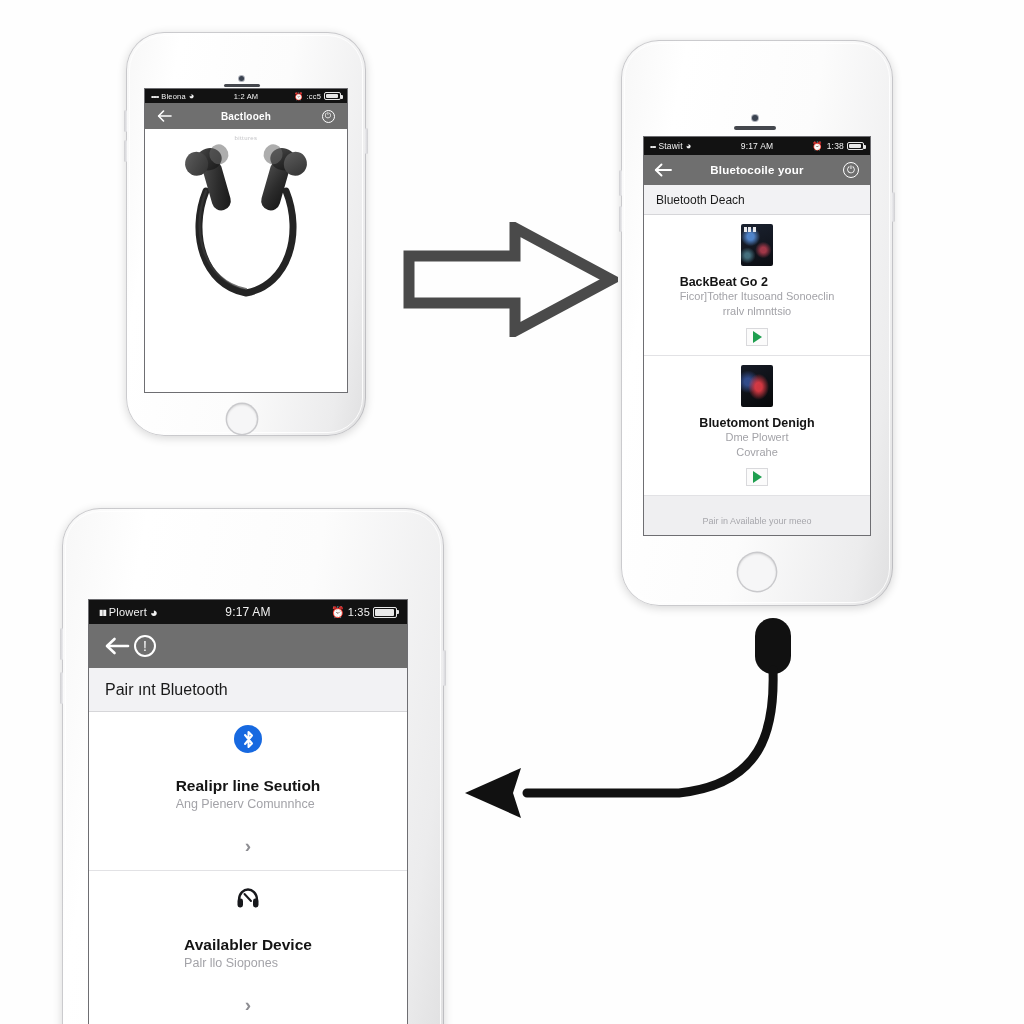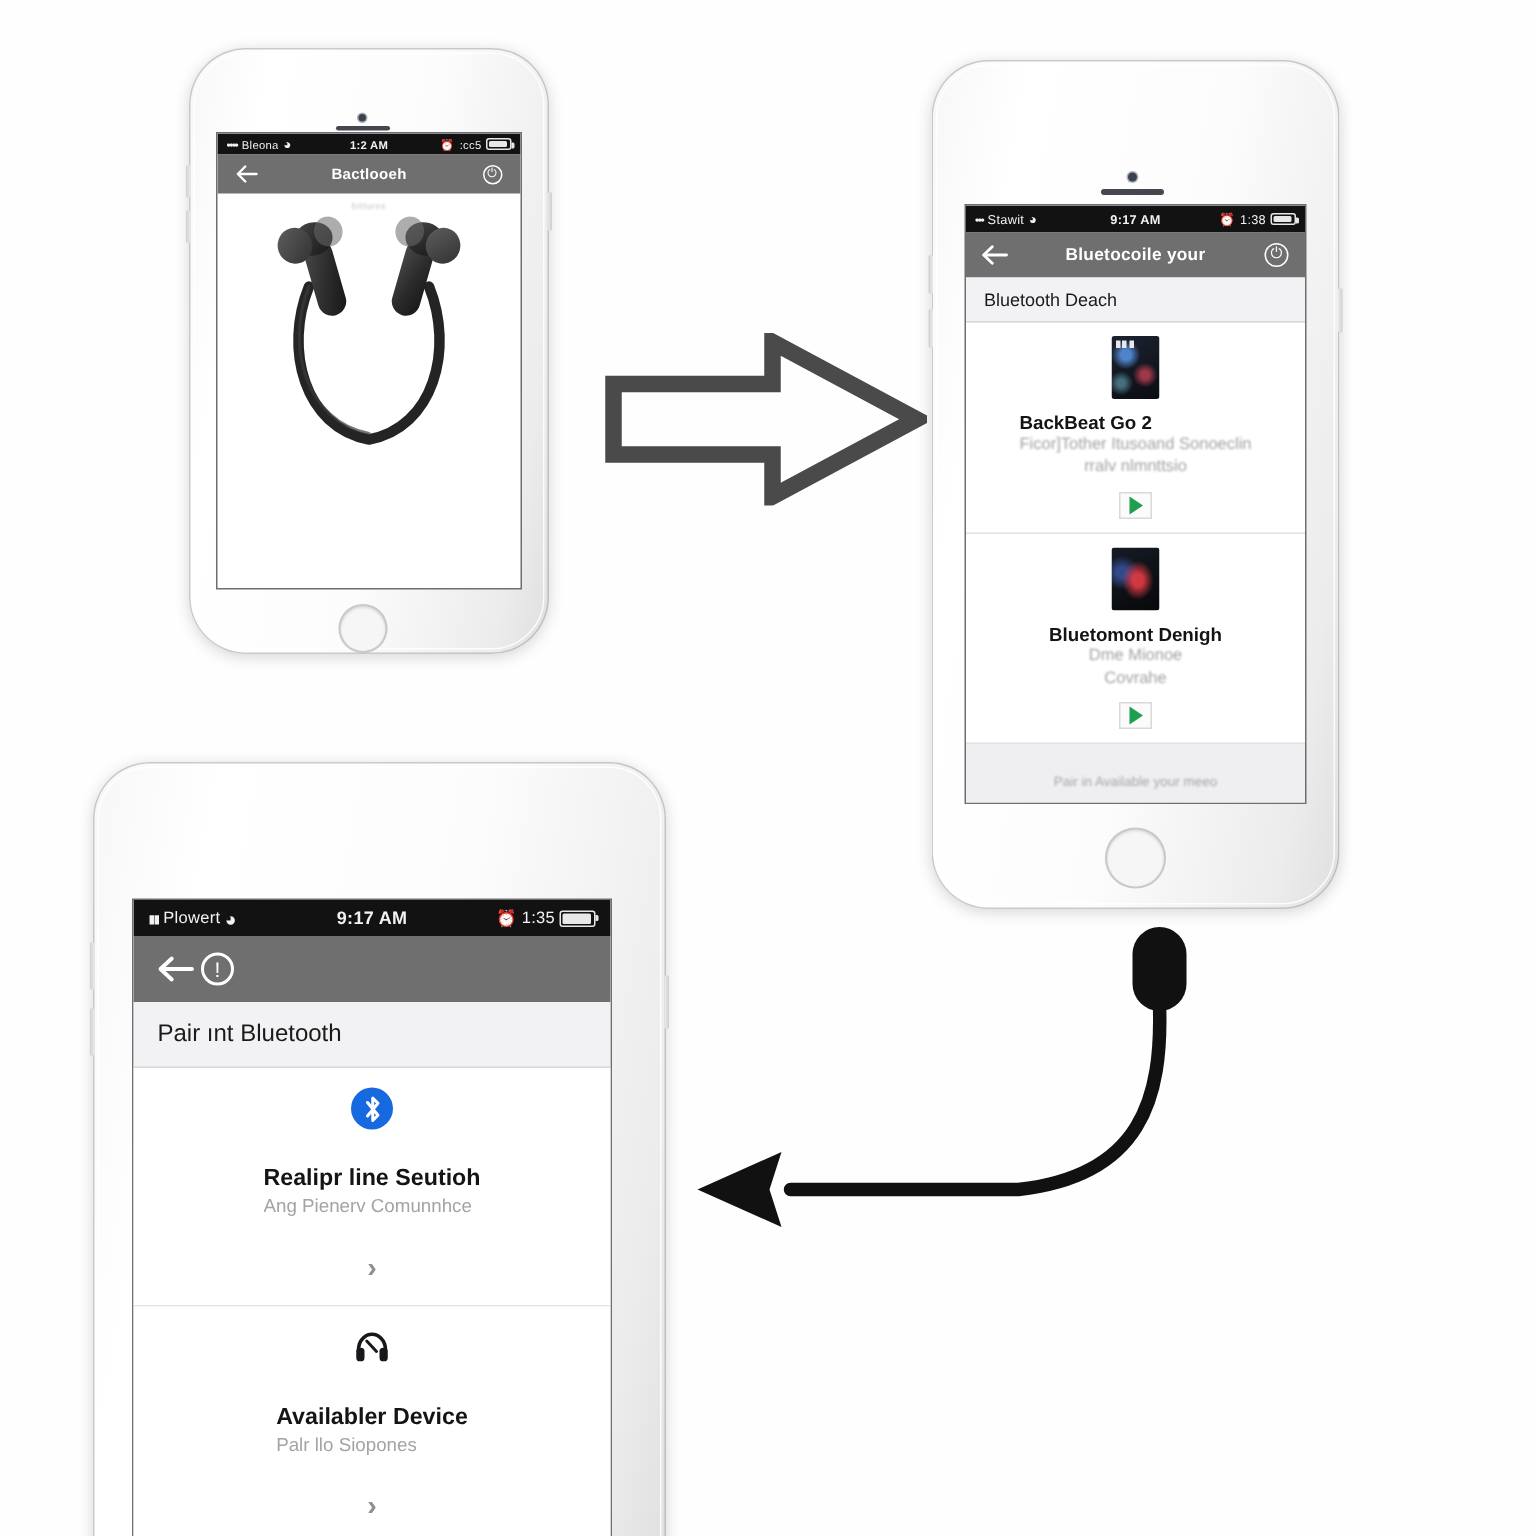--- a/index.html
+++ b/index.html
@@ -27,21 +27,21 @@
   .speaker { position:absolute; border-radius:4px; background:#44474d; }
   .home { position:absolute; border-radius:50%; background:#f6f6f7;
     box-shadow: 0 0 0 1.4px #c9c9cc, 0 1px 2px rgba(0,0,0,.12) inset; }
   .screen { position:absolute; overflow:hidden; background:#ffffff;
     box-shadow: 0 0 0 1px #6e6e72; }
 
   
   .statusbar { display:flex; align-items:center; background:#121212; color:#f2f2f2;
     font-size:9px; letter-spacing:.2px; padding:0 6px; white-space:nowrap; }
   .sb-left { display:flex; align-items:center; gap:3px; flex:1 1 0; min-width:0; }
-  .sb-center { flex:0 0 auto; font-weight:bold; }
+  .sb-center { flex:0 0 auto; font-weight:normal; }
   .sb-right { display:flex; align-items:center; gap:3px; flex:1 1 0; justify-content:flex-end; }
   .dots { letter-spacing:-1px; font-size:8px; }
   .wifi { font-size:9px; }
   .batt { display:inline-block; width:17px; height:8px; border:1px solid #e8e8e8;
     border-radius:2px; position:relative; }
   .batt::after { content:""; position:absolute; right:-3px; top:2px; width:2px; height:4px;
     background:#e8e8e8; border-radius:0 1px 1px 0; }
   .batt i { position:absolute; left:1px; top:1px; bottom:1px; right:2px; background:#e8e8e8;
     border-radius:1px; display:block; }
 
@@ -288,21 +288,21 @@
           </span>
           <span class="playbox">
               <span class="playtri"></span>
             </span>
         </div>
 
         <div class="row">
           <span class="thumb t-b"></span>
           <span class="texts">
             <div class="t1">Bluetomont Denigh</div>
-            <div class="t2">Dme Mionoe</div>
+            <div class="t2">Dme Plowert</div>
             <div class="t2">Covrahe</div>
           </span>
           <span class="playbox">
               <span class="playtri"></span>
             </span>
         </div>
       </div>
 
       <div class="body-bg" style="height:100%;">
         <div class="footnote" id="p2-foot">Pair in Available your meeo</div>

